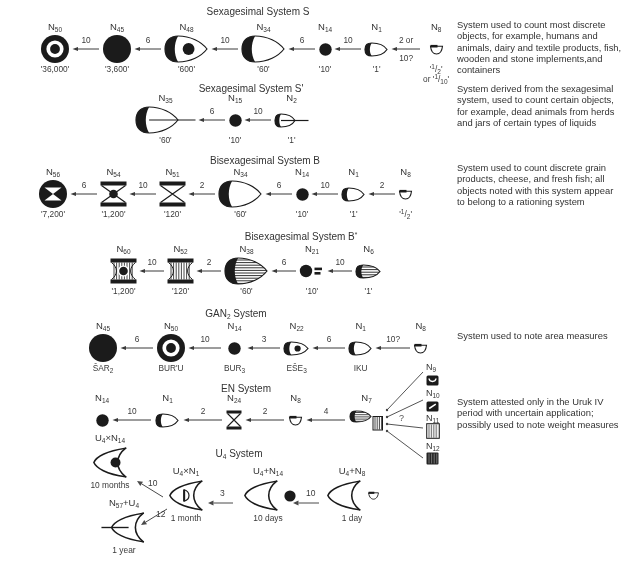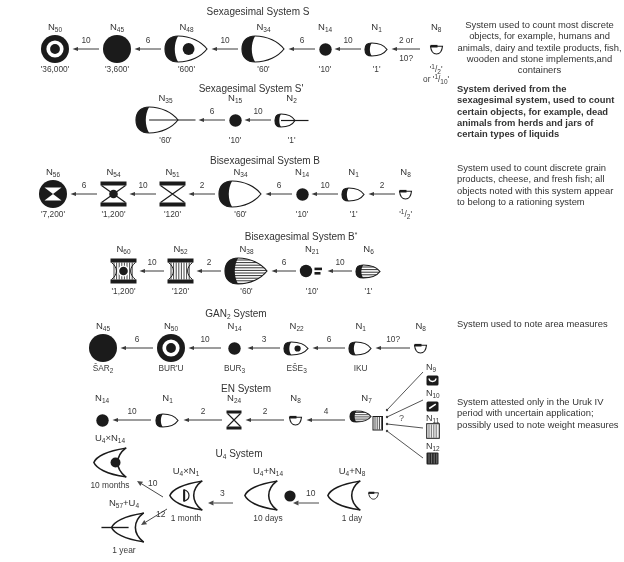--- a/index.html
+++ b/index.html
@@ -48,21 +48,21 @@
       <polygon points="141,525 144.3,519.9 147.0,524.3" fill="#4a4a4a"></polygon>
       <text x="156" y="517" font-size="8.5" fill="#3a3a3a" font-family="Liberation Sans, sans-serif">12</text>
       <line x1="233" y1="503" x2="213.5" y2="503" stroke="#4a4a4a" stroke-width="1"></line>
       <polygon points="208,503 213.5,500.4 213.5,505.6" fill="#4a4a4a"></polygon>
       <text x="220" y="496" font-size="8.5" fill="#3a3a3a" font-family="Liberation Sans, sans-serif">3</text>
       <line x1="319" y1="503" x2="298.5" y2="503" stroke="#4a4a4a" stroke-width="1"></line>
       <polygon points="293,503 298.5,500.4 298.5,505.6" fill="#4a4a4a"></polygon>
       <text x="306" y="496" font-size="8.5" fill="#3a3a3a" font-family="Liberation Sans, sans-serif">10</text>
     </svg>
 <div class="sys-title" style="left: 258px; top: 6px;">Sexagesimal System S</div>
-    <div class="desc" style="top: 19px; text-align: center;">System used to count most discrete objects, for example, humans and animals, dairy and textile products, fish, wooden and stone implements,and containers</div>
+    <div class="desc" style="top: 19px;">System used to count most discrete objects, for example, humans and animals, dairy and textile products, fish, wooden and stone implements,and containers</div>
     <div class="row" style="left: 40px; top: 21px; gap: 2px;">
       <div class="cell">
         <div class="s-lbl">N<sub>50</sub></div>
         <div class="gbox">
           <span style="display: inline-flex;">
             <svg width="30" height="30" viewBox="0 0 30 30" xmlns="http://www.w3.org/2000/svg">
               <circle cx="15" cy="15" r="14" fill="#1b1b1b"></circle>
               <circle cx="15" cy="15" r="8.6" fill="#fff"></circle>
               <circle cx="15" cy="15" r="4.9" fill="#1b1b1b"></circle>
             </svg>
@@ -227,21 +227,21 @@
               <path d="M1.5,2.2 L13.5,2.2 C12.8,8.6 9.4,10 7.5,10 C5.6,10 2.2,8.6 1.5,2.2 Z" fill="#fff" stroke="#1b1b1b" stroke-width="1.1"></path>
               <path d="M1.5,2.2 L8.5,2.2" stroke="#1b1b1b" stroke-width="2.6"></path>
             </svg>
           </span>
         </div>
         <div class="s-val">'<sup>1</sup>/<sub>2</sub>'</div>
         <div class="s-val2">or '<sup>1</sup>/<sub>10</sub>'</div>
       </div>
     </div>
     <div class="sys-title" style="left: 251px; top: 83px;">Sexagesimal System S'</div>
-    <div class="desc" style="top: 83px; font-weight: bold;">System derived from the sexagesimal system, used to count certain objects, for example, dead animals from herds and jars of certain types of liquids</div>
+    <div class="desc" style="top: 83px;">System derived from the sexagesimal system, used to count certain objects, for example, dead animals from herds and jars of certain types of liquids</div>
     <div class="row" style="left: 135px; top: 92px; gap: 2px;">
       <div class="cell">
         <div class="s-lbl">N<sub>35</sub></div>
         <div class="gbox">
           <span style="display: inline-flex;">
             <svg width="61" height="28" viewBox="0 0 61 28" xmlns="http://www.w3.org/2000/svg">
               <path d="M1,14 C1,5.6 6.2,1 14.1,1 C26.4,1 37.4,6.7 43,14 C37.4,21.3 26.4,27 14.1,27 C6.2,27 1,22.4 1,14 Z" fill="#fff" stroke="#1b1b1b" stroke-width="1.2"></path>
               <line x1="14.1" y1="14" x2="60.5" y2="14" stroke="#1b1b1b" stroke-width="1.2"></line>
               <path d="M1,14 C1,5.6 6.2,1 14.1,1 C9.7,8.4 9.7,19.6 14.1,27 C6.2,27 1,22.4 1,14 Z" fill="#1b1b1b"></path>
             </svg>
@@ -648,21 +648,21 @@
                 <line x1="1" y1="13.4" x2="25" y2="13.4" stroke="#1b1b1b" stroke-width="0.9"></line>
               </g>
               <path d="M1,7.5 C1,3 3.6,1 8.3,1 C5.7,4.5 5.7,10.5 8.3,14 C3.6,14 1,12 1,7.5 Z" fill="#1b1b1b"></path>
             </svg>
           </span>
         </div>
         <div class="s-val">'1'</div>
       </div>
     </div>
     <div class="sys-title" style="left: 236px; top: 308px;">GAN<sub>2</sub> System</div>
-    <div class="desc" style="top: 318px;">System used to note area measures</div>
+    <div class="desc" style="top: 330px;">System used to note area measures</div>
     <div class="row" style="left: 88px; top: 320px; gap: 2px;">
       <div class="cell">
         <div class="s-lbl">N<sub>45</sub></div>
         <div class="gbox">
           <span style="display: inline-flex;">
             <svg width="30" height="30" viewBox="0 0 30 30" xmlns="http://www.w3.org/2000/svg">
               <circle cx="15" cy="15" r="14" fill="#1b1b1b"></circle>
             </svg>
           </span>
         </div>

